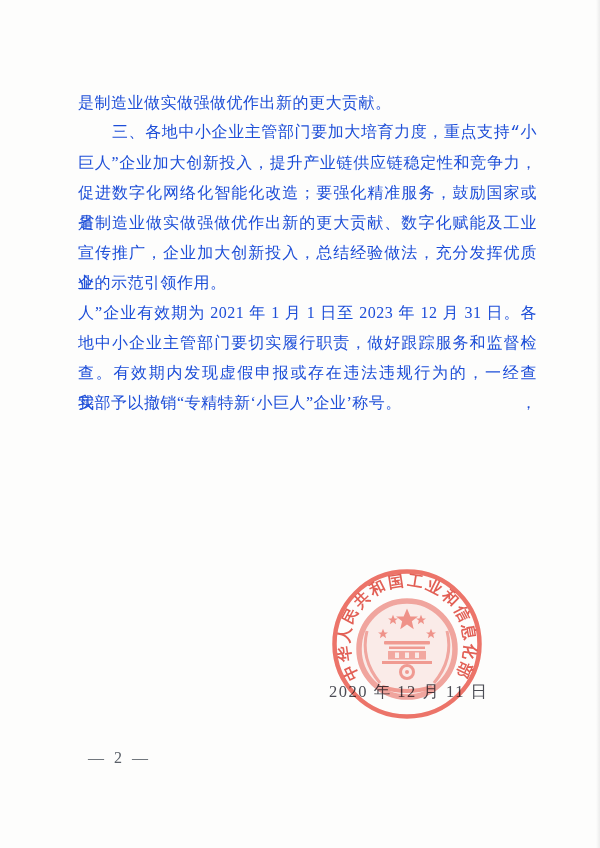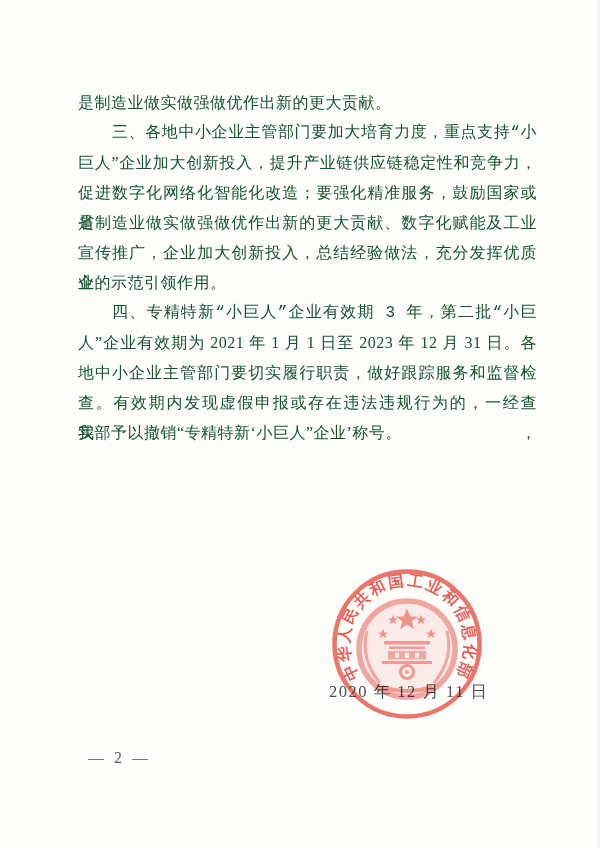--- a/index.html
+++ b/index.html
@@ -17,21 +17,21 @@
     position:absolute; right:0; top:0; bottom:0; width:4px;
     background:linear-gradient(to left,#d9d9d9,rgba(255,255,255,0));
     opacity:.45;
   }
   .textblock {
     position:absolute; left:78px; top:88px; width:459px;
   }
   .line {
     height:30px; line-height:30px;
     font-size:16px; letter-spacing:.5px;
-    color:#14532d;
+    color:#1d4ed8;
     white-space:nowrap;
   }
   .line.j {
     white-space:normal;
     text-align:justify;
     text-align-last:justify;
     -moz-text-align-last:justify;
   }
   .line.ind { padding-left:34px;font-family:Liberation Mono, monospace; }
   .line.blank { height:30px; }
@@ -58,21 +58,20 @@
 <div class="page">
 
   <div class="textblock">
     <div class="line">是制造业做实做强做优作出新的更大贡献。</div>
     <div class="line j ind">三、各地中小企业主管部门要加大培育力度，重点支持“小</div>
     <div class="line j">巨人”企业加大创新投入，提升产业链供应链稳定性和竞争力，</div>
     <div class="line j">促进数字化网络化智能化改造；要强化精准服务，鼓励国家或省</div>
     <div class="line j">是制造业做实做强做优作出新的更大贡献、数字化赋能及工业</div>
     <div class="line j">宣传推广，企业加大创新投入，总结经验做法，充分发挥优质企</div>
     <div class="line">业的示范引领作用。</div>
-    <div class="line j ind">四、专精特新“小巨人”企业有效期 3 年，第二批“小巨</div>
     <div class="line j">人”企业有效期为 2021 年 1 月 1 日至 2023 年 12 月 31 日。各</div>
     <div class="line j">地中小企业主管部门要切实履行职责，做好跟踪服务和监督检</div>
     <div class="line j">查。有效期内发现虚假申报或存在违法违规行为的，一经查实，</div>
     <div class="line">我部予以撤销“专精特新‘小巨人”企业’称号。</div>
     <div class="line blank"></div>
   </div>
 
   <div class="sig-date">2020 年 12 月 11 日</div>
 
   <svg class="seal" viewBox="0 0 170 170">

